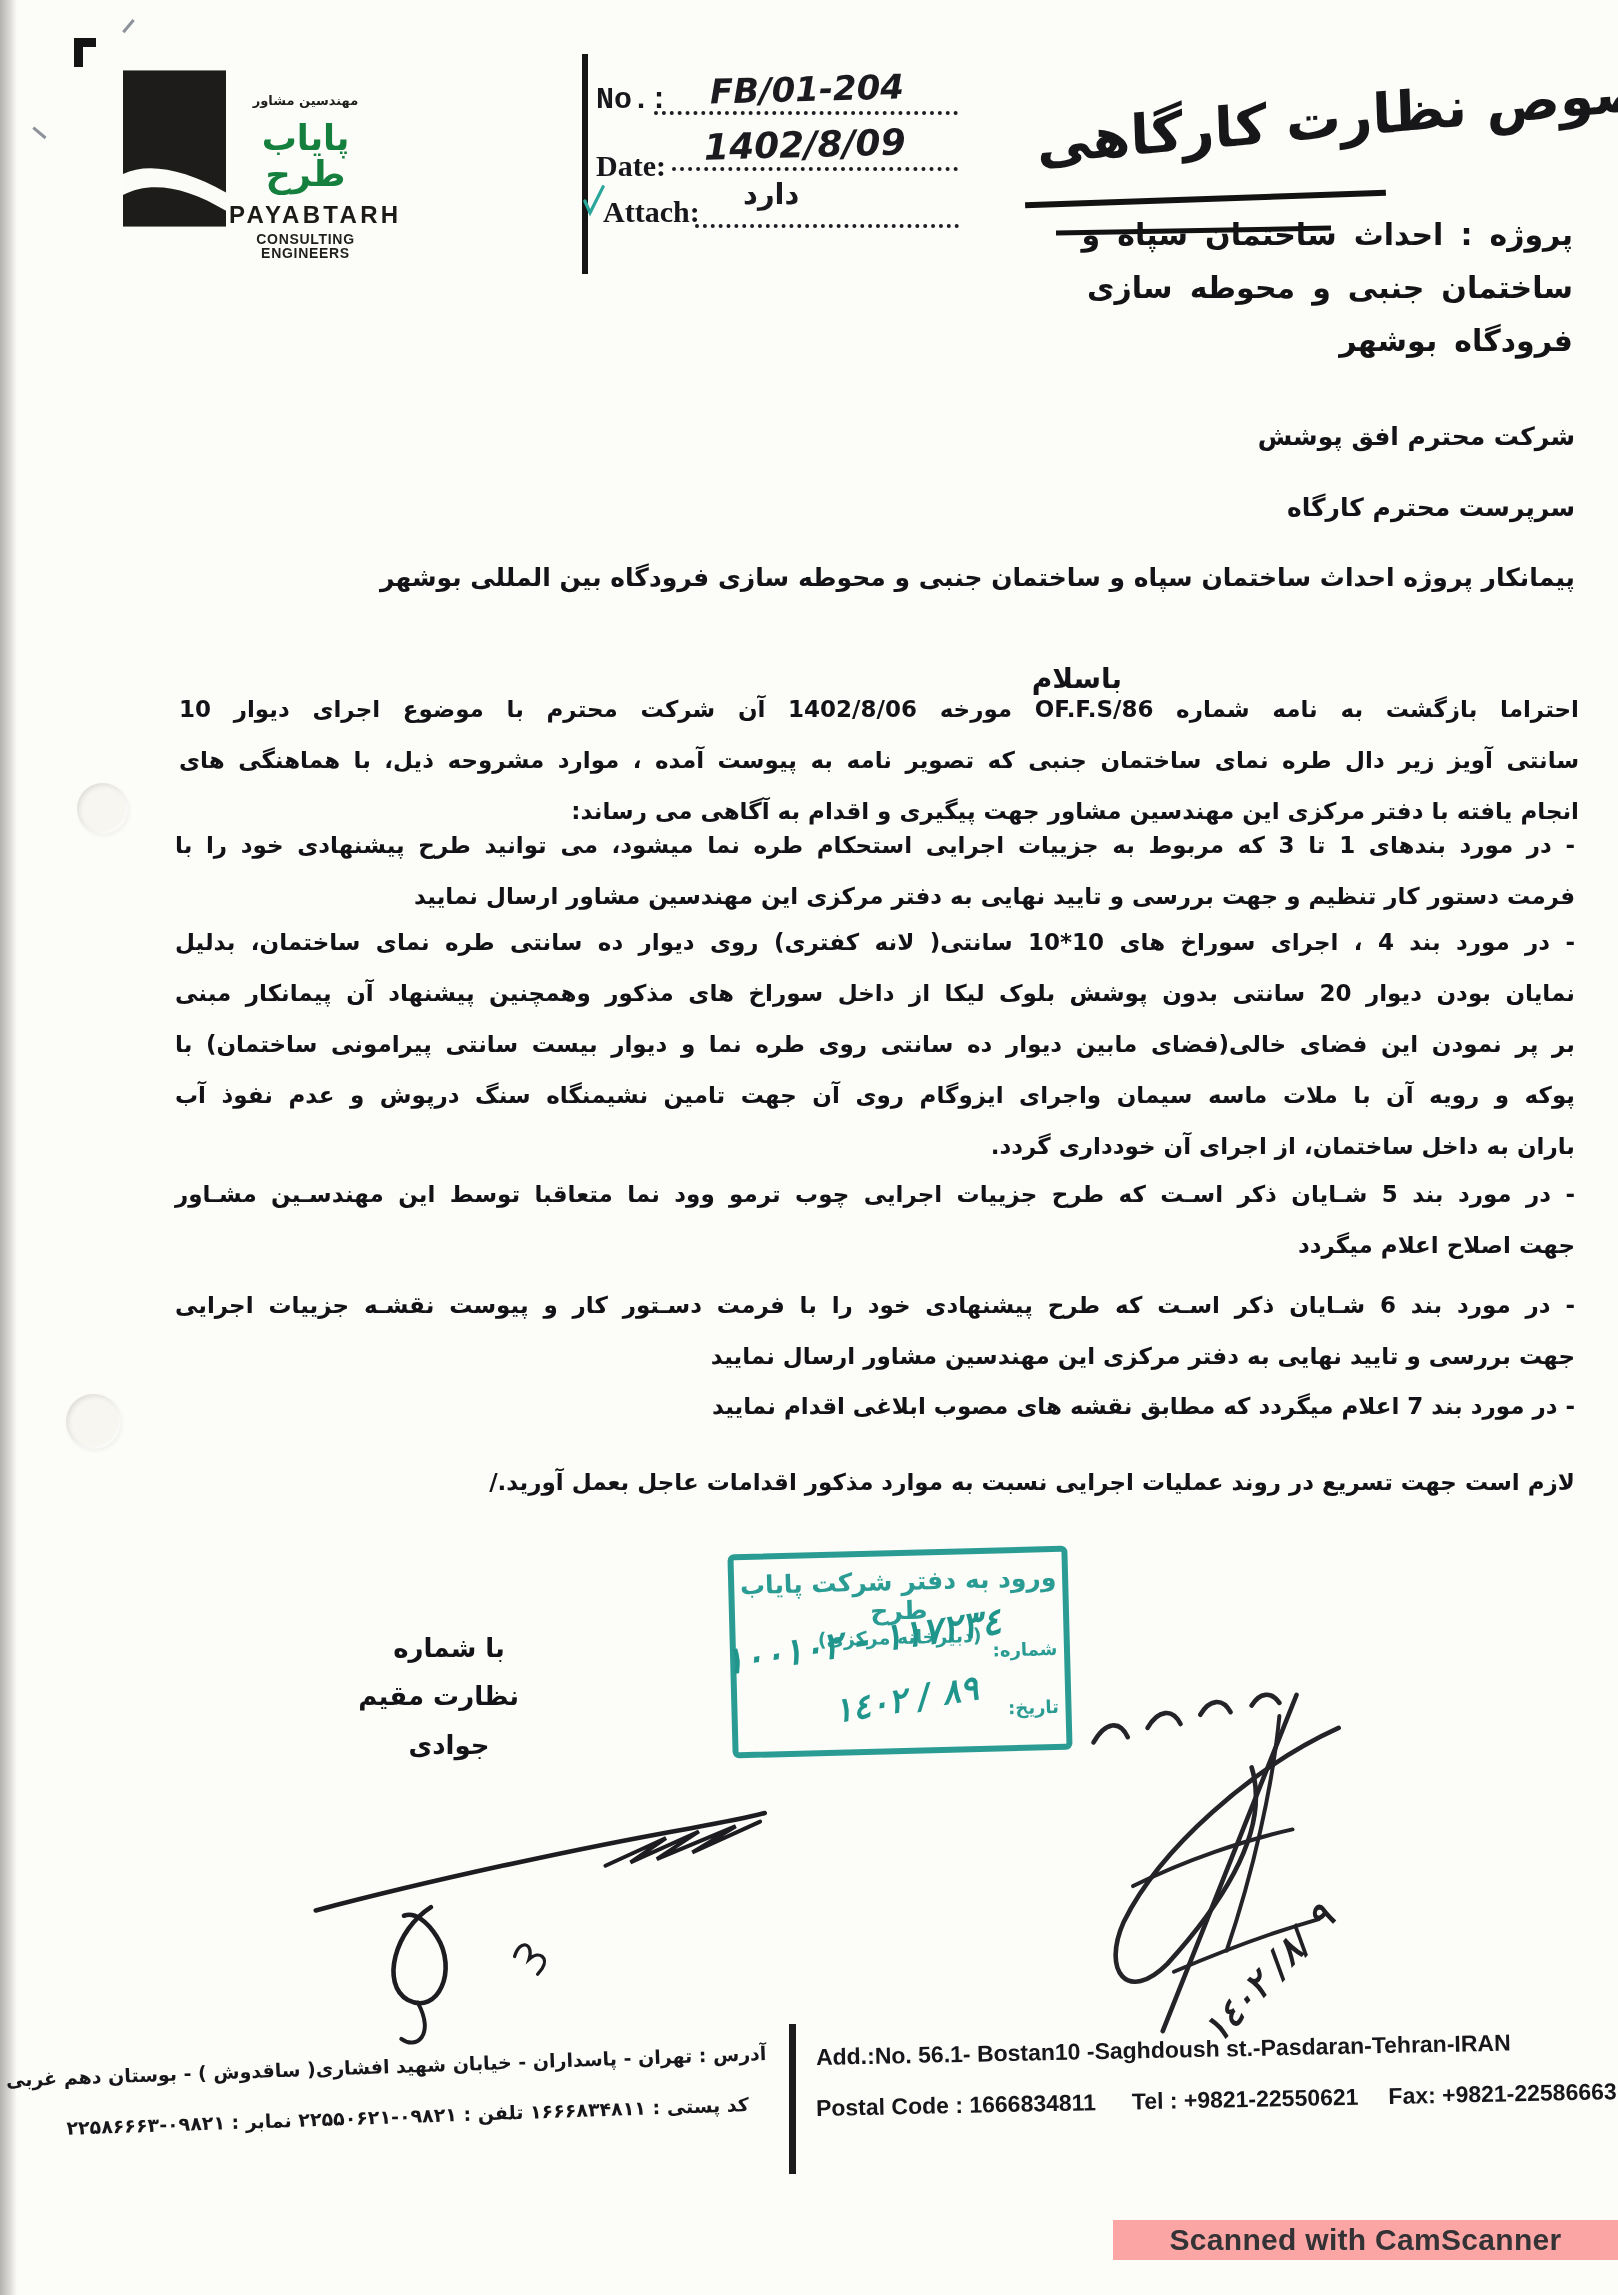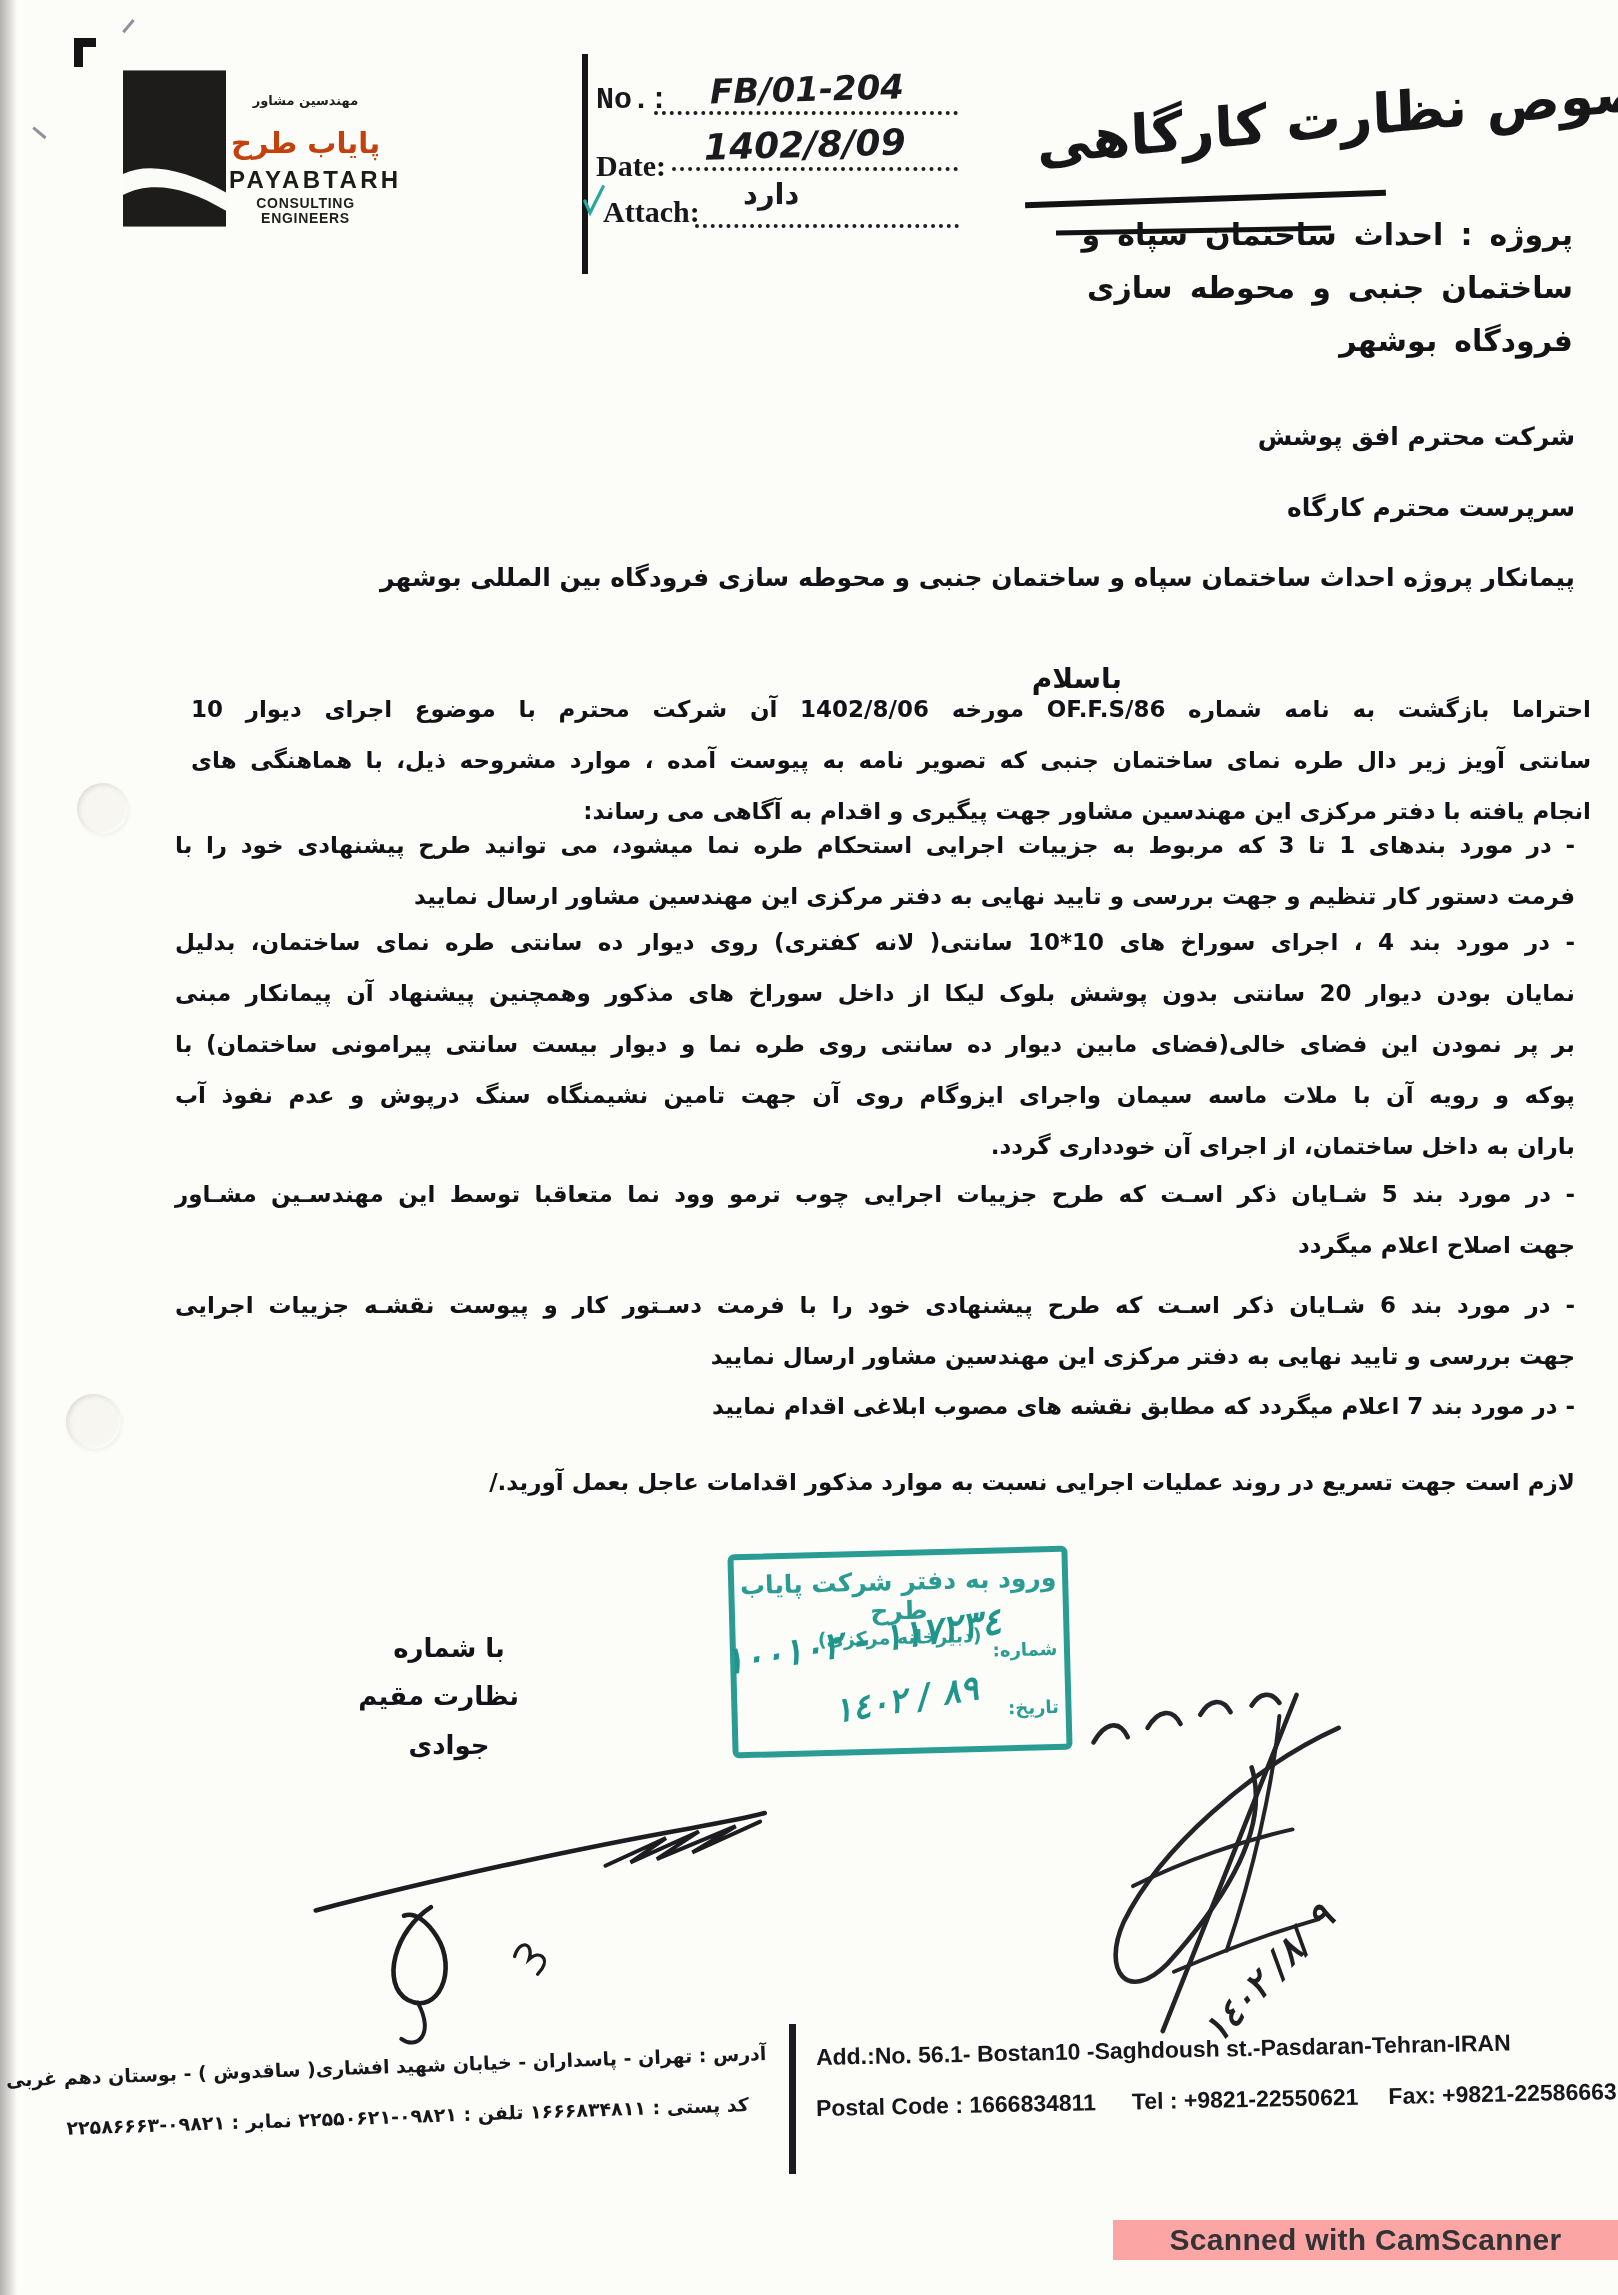--- a/index.html
+++ b/index.html
@@ -89,21 +89,21 @@
   <div class="abs hole" style="left:66px;top:1394px;width:55px;height:55px;"></div>
 
   <div class="abs" style="left:123px;top:70px;width:103px;height:157px;">
     <svg width="103" height="157" viewBox="0 0 157 238">
       <rect x="0" y="0" width="157" height="238" fill="#1d1c1a"></rect>
       <path d="M0,158 C38,140 92,150 157,186 L157,214 C95,176 40,168 0,190 Z" fill="#fbfbf8"></path>
     </svg>
   </div>
   <div class="abs logo-text" style="left:229px;top:94px;width:153px;">
     <div class="fa" style="font-size:13px;color:#201f1d;">مهندسین مشاور</div>
-    <div class="fa" style="font-size:29px;margin-top:20px;color:#c2410c;">پایاب طرح</div>
+    <div class="fa" style="font-size:35px;margin-top:12px;color:#15803d;">پایاب طرح</div>
     <div class="en" style="font-size:24px;font-weight:700;letter-spacing:3.3px;margin-top:9.2px;color:#1c1b19;">PAYABTARH</div>
     <div class="en" style="font-size:14px;font-weight:700;letter-spacing:0.7px;margin-top:4px;color:#201f1d;">CONSULTING ENGINEERS</div>
   </div>
 
   <div class="abs" style="left:582px;top:54px;width:6px;height:220px;background:#151515;"></div>
 
   <div class="abs ref-label serif" style="left:596px;top:83px;font-family:Liberation Mono, monospace;">No.:</div>
   <div class="abs dots" style="left:654px;top:111px;width:304px;"></div>
   <div class="abs hand" style="left:710px;top:69px;font-size:34px;font-weight:700;transform:rotate(-1.5deg);color:#1a1a1f;">FB/01-204</div>
 
@@ -127,21 +127,21 @@
   <div class="abs proj-line" style="right:46px;top:217px;">پروژه : احداث ساختمان سپاه و</div>
   <div class="abs proj-line" style="right:46px;top:270px;">ساختمان جنبی و محوطه سازی</div>
   <div class="abs proj-line" style="right:46px;top:323px;">فرودگاه بوشهر</div>
 
   <div class="rline" style="right:44px;top:422px;font-size:25px;">شرکت محترم افق پوشش</div>
   <div class="rline" style="right:44px;top:493px;font-size:25px;margin-left:48px;">سرپرست محترم کارگاه</div>
   <div class="rline" style="right:44px;top:563px;font-size:25px;">پیمانکار پروژه احداث ساختمان سپاه و ساختمان جنبی و محوطه سازی فرودگاه بین المللی بوشهر</div>
 
   <div class="rline" style="right:497px;top:662px;font-size:28px;">باسلام</div>
 
-  <div class="abs body-par" style="right:28px;top:684px;">
+  <div class="abs body-par" style="right:40px;top:684px;">
       <div class="tline">احتراما بازگشت به نامه  شماره OF.F.S/86 مورخه 1402/8/06 آن شرکت محترم با موضوع اجرای دیوار 10</div>
       <div class="tline">سانتی آویز زیر دال طره نمای ساختمان جنبی که تصویر نامه به پیوست آمده ، موارد مشروحه ذیل، با هماهنگی های</div>
       <div class="tline">انجام یافته با دفتر مرکزی این مهندسین مشاور جهت پیگیری و اقدام به آگاهی می رساند:</div>
     </div>
   <div class="abs body-par" style="right:44px;top:820px;">
       <div class="tline">- در مورد بندهای 1 تا 3 که مربوط به جزییات اجرایی استحکام طره نما میشود، می توانید طرح پیشنهادی خود را با</div>
       <div class="tline">فرمت دستور کار تنظیم و جهت بررسی و تایید نهایی به دفتر مرکزی این مهندسین مشاور ارسال نمایید</div>
     </div>
   <div class="abs body-par" style="right:44px;top:917px;">
       <div class="tline">- در مورد بند 4 ، اجرای سوراخ های 10*10 سانتی( لانه کفتری)  روی دیوار ده سانتی طره نمای ساختمان، بدلیل</div>

